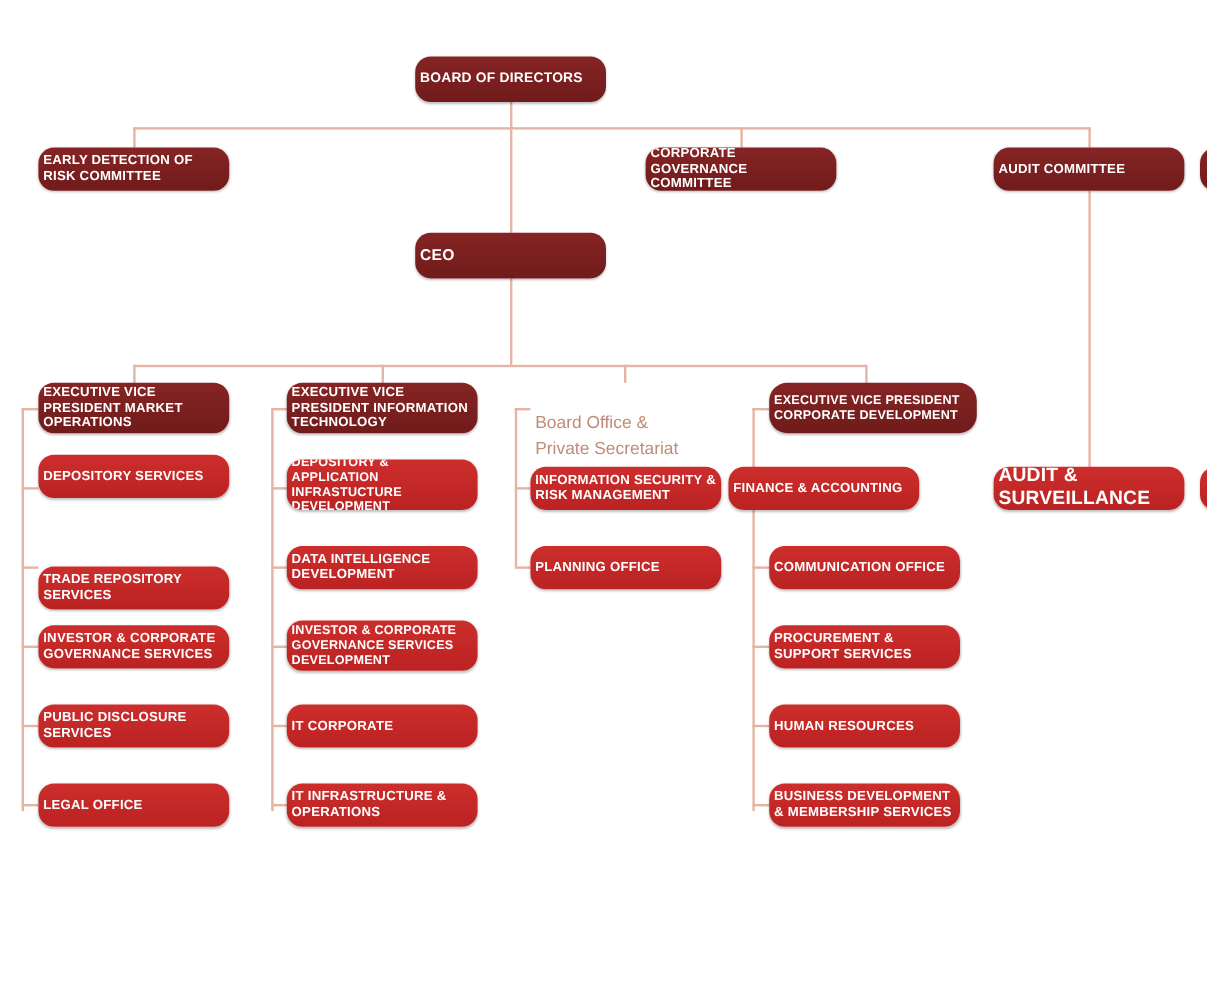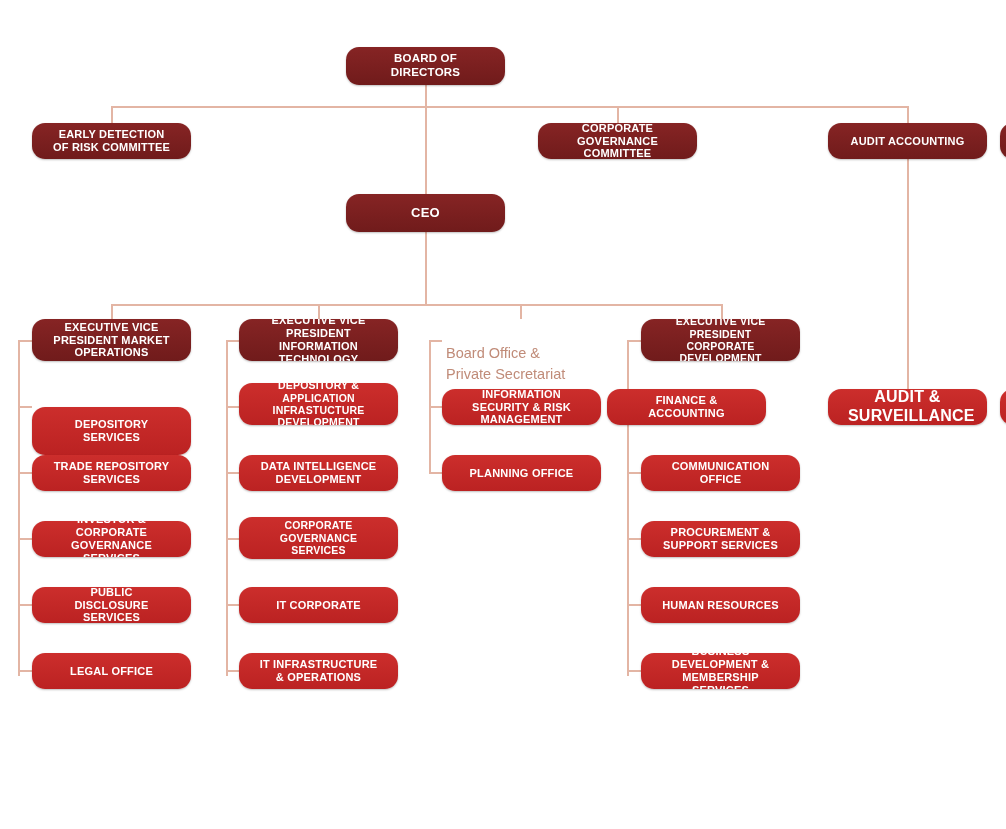--- a/index.html
+++ b/index.html
@@ -25,27 +25,27 @@
   .line.v { width: 2px; }
   .line.h { height: 2px; }
 
   
   .node {
     position: absolute;
     box-sizing: border-box;
     display: flex;
     align-items: center;
     justify-content: center;
-    text-align: center;
+    text-align: left;
     border-radius: 13px;
     color: #ffffff;
     font-weight: bold;
     letter-spacing: 0.2px;
     line-height: 1.18;
-    padding: 3px 20px;
+    padding: 3px 4px;
     overflow: hidden;
     box-shadow: 0 1px 2px rgba(0,0,0,0.25);
   }
   .node.dark {
     background: #7a1f1f;
     background: linear-gradient(180deg, #862424 0%, #701b1b 100%);
   }
   .node.red {
     background: #c62828;
     background: linear-gradient(180deg, #cc2e2c 0%, #bb2222 100%);
@@ -127,52 +127,52 @@
 
   <div class="node dark" style="left:538px; top:123px; width:159px; height:36px; font-size:11px;">
     <span class="txt">CORPORATE GOVERNANCE COMMITTEE</span>
   </div>
 
   <div class="node dark" style="left:32px; top:123px; width:159px; height:36px; font-size:11px;">
     <span class="txt">EARLY DETECTION OF RISK COMMITTEE</span>
   </div>
 
   <div class="node dark" style="left:828px; top:123px; width:159px; height:36px; font-size:11px;">
-    <span class="txt">AUDIT ACCOUNTING</span>
+    <span class="txt">AUDIT COMMITTEE</span>
   </div>
 
   <div class="node dark" style="left:346px; top:194px; width:159px; height:38px; font-size:13px;">
     <span class="txt">CEO</span>
   </div>
 
   <div class="node dark" style="left:32px; top:319px; width:159px; height:42px; font-size:11px;">
     <span class="txt">EXECUTIVE VICE PRESIDENT MARKET OPERATIONS</span>
   </div>
 
   <div class="node dark" style="left:239px; top:319px; width:159px; height:42px; font-size:11px;">
     <span class="txt">EXECUTIVE VICE PRESIDENT INFORMATION TECHNOLOGY</span>
   </div>
 
   <div class="textnode" style="left:446px; top:322px; width:170px;">
     <span>Board Office &amp;
 Private Secretariat</span>
   </div>
 
-  <div class="node dark" style="left:641px; top:319px; width:159px; height:42px; font-size:10.5px;">
+  <div class="node dark" style="left:641px; top:319px; width:173px; height:42px; font-size:10.5px;border-radius:15px;">
     <span class="txt">EXECUTIVE VICE PRESIDENT CORPORATE DEVELOPMENT</span>
   </div>
 
   <div class="node red" style="left:828px; top:389px; width:159px; height:36px; font-size:16px;">
     <span class="txt">AUDIT &amp; SURVEILLANCE</span>
   </div>
 
-  <div class="node red" style="left:32px; top:407px; width:159px; height:48px; font-size:11px;">
+  <div class="node red" style="left:32px; top:379px; width:159px; height:36px; font-size:11px;">
     <span class="txt">DEPOSITORY SERVICES</span>
   </div>
-  <div class="node red" style="left:32px; top:455px; width:159px; height:36px; font-size:11px;">
+  <div class="node red" style="left:32px; top:472px; width:159px; height:36px; font-size:11px;">
     <span class="txt">TRADE REPOSITORY SERVICES</span>
   </div>
   <div class="node red" style="left:32px; top:587px; width:159px; height:36px; font-size:11px;">
     <span class="txt">PUBLIC DISCLOSURE SERVICES</span>
   </div>
   <div class="node red" style="left:32px; top:521px; width:159px; height:36px; font-size:11px;">
     <span class="txt">INVESTOR &amp; CORPORATE GOVERNANCE SERVICES</span>
   </div>
   <div class="node red" style="left:32px; top:653px; width:159px; height:36px; font-size:11px;">
     <span class="txt">LEGAL OFFICE</span>

